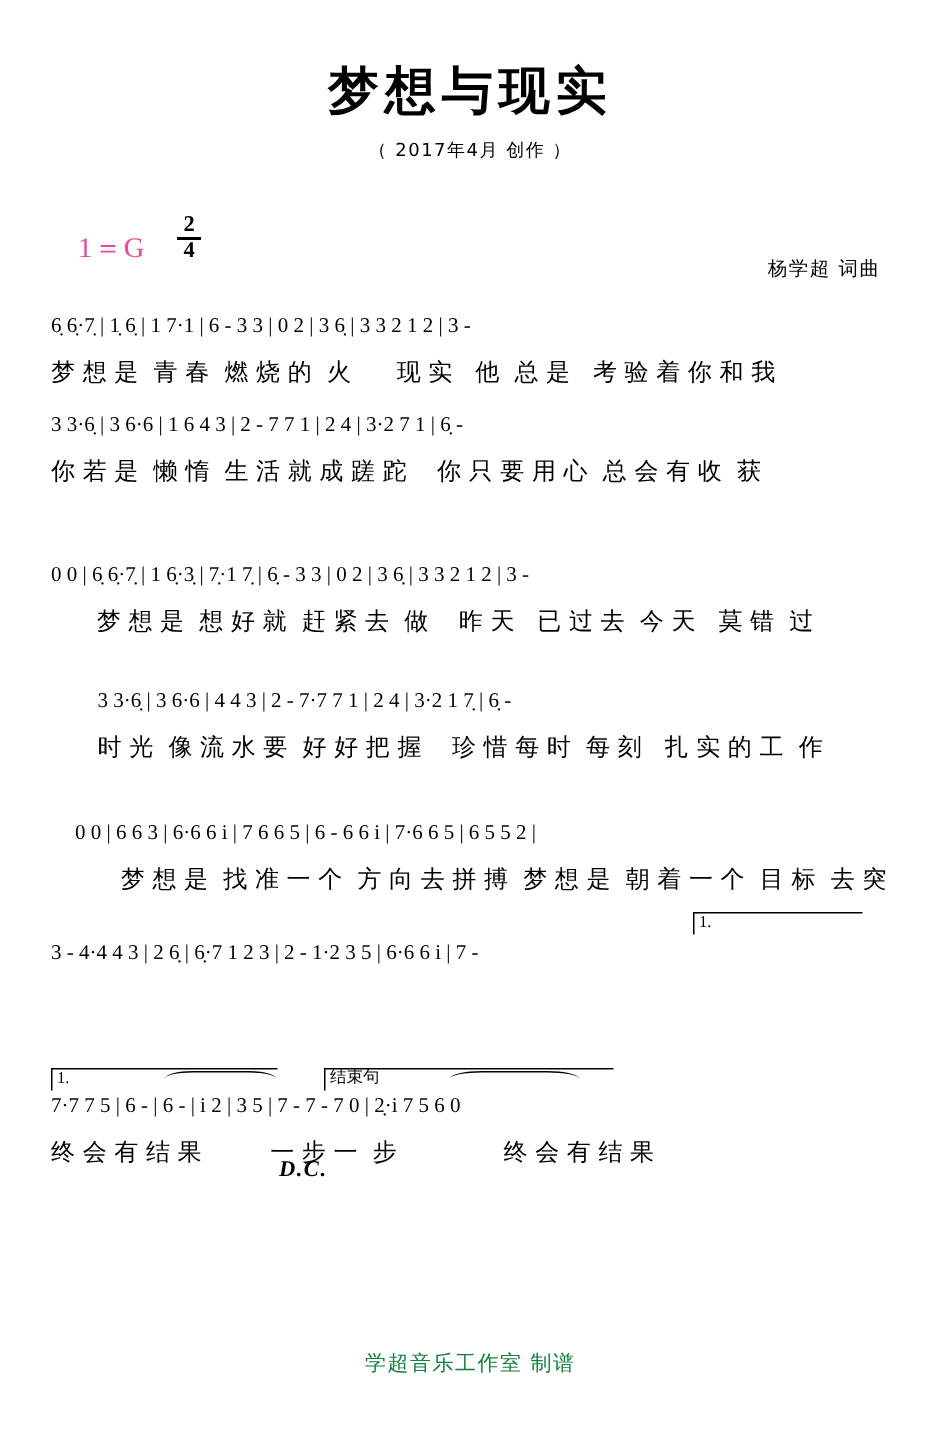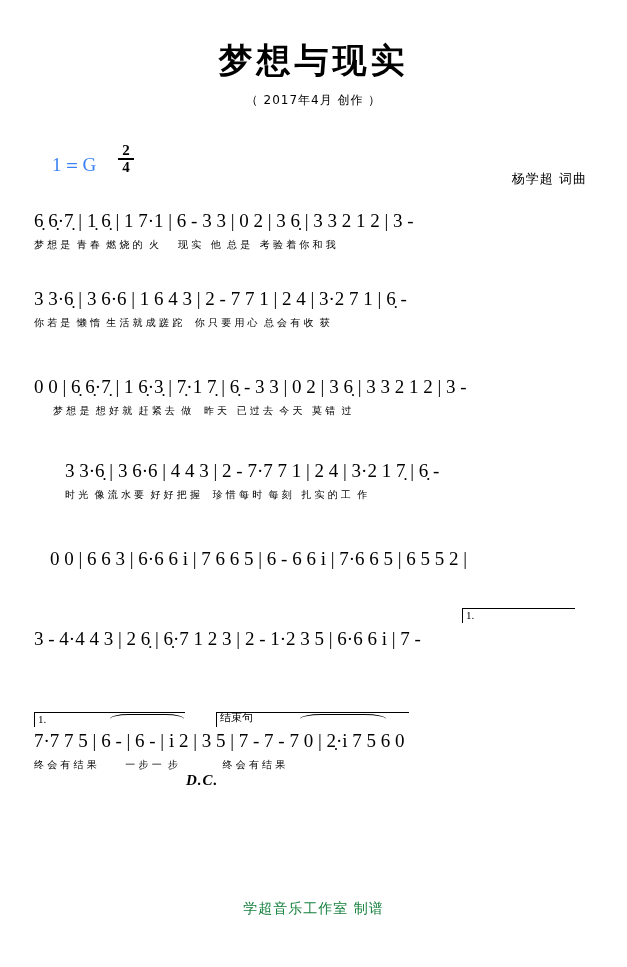--- a/index.html
+++ b/index.html
@@ -27,21 +27,21 @@
     text-align:center;
     font-family:"DejaVu Sans", sans-serif;
     font-size:12px;
     letter-spacing:1px;
     color:#000;
   }
   .keysig{
     position:absolute;top:152px;left:52px;
     font-family:"Liberation Serif", serif;
     font-size:19px;
-    color:#3b82f6;
+    color:#ec4899;
     letter-spacing:1px;
   }
   .meter{
     position:absolute;top:144px;left:118px;
     font-family:"Liberation Serif", serif;
     font-size:15px;
     font-weight:bold;
     text-align:center;
     line-height:13px;
     color:#000;
@@ -54,29 +54,29 @@
     font-family:"DejaVu Sans", sans-serif;
     font-size:13px;
     color:#000;
     letter-spacing:1px;
   }
 
   
   .system{position:absolute;left:34px;width:560px;}
   .notes{
     font-family:"Liberation Serif", serif;
-    font-size:19px;
+    font-size:14px;
     color:#000;
     white-space:pre;
     letter-spacing:0px;
     height:26px;
   }
   .lyrics{
     font-family:"DejaVu Sans", sans-serif;
-    font-size:10px;
+    font-size:16px;
     color:#000;
     white-space:pre;
     letter-spacing:0px;
     height:22px;
     margin-top:2px;
   }
   .slur{position:absolute;border-top:1.5px solid #000;border-radius:50%/100%;height:9px;width:60px;border-left:none;border-right:none;border-bottom:none;}
   .ending{position:absolute;border-left:1.5px solid #000;border-top:1.5px solid #000;height:14px;}
   .ending span{
     position:absolute;left:3px;top:0px;
@@ -123,37 +123,38 @@
     <span class="bar"></span>
     <span class="den">4</span>
   </div>
   <div class="composer">杨学超 词曲</div>
 
   <div class="system" style="top:210px;">
     <div class="notes">6̣ 6̣·7̣ | 1̣ 6̣ | 1 7·1 | 6 - 3 3 | 0 2 | 3 6̣ | 3 3 2 1 2 | 3 -</div>
     <div class="lyrics">梦 想 是  青 春  燃 烧 的  火      现 实   他  总 是   考 验 着 你 和 我</div>
   </div>
 
-  <div class="system" style="top:288px;">
+  <div class="system" style="top:276px;">
     <div class="notes">3 3·6̣ | 3 6·6 | 1 6 4 3 | 2 - 7 7 1 | 2 4 | 3·2 7 1 | 6̣ -</div>
     <div class="lyrics">你 若 是  懒 惰  生 活 就 成 蹉 跎    你 只 要 用 心  总 会 有 收  获</div>
   </div>
 
   <div class="system" style="top:376px;">
     <div class="notes">0 0 | 6̣ 6̣·7̣ | 1 6̣·3̣ | 7̣·1 7̣ | 6̣ - 3 3 | 0 2 | 3 6̣ | 3 3 2 1 2 | 3 -</div>
     <div class="lyrics">      梦 想 是  想 好 就  赶 紧 去  做    昨 天   已 过 去  今 天   莫 错  过</div>
   </div>
 
   <div class="system" style="top:460px;margin-left:31px;">
     <div class="notes">3 3·6̣ | 3 6·6 | 4 4 3 | 2 - 7·7 7 1 | 2 4 | 3·2 1 7̣ | 6̣ -</div>
     <div class="lyrics">时 光  像 流 水 要  好 好 把 握    珍 惜 每 时  每 刻   扎 实 的 工  作</div>
   </div>
 
   <div class="system" style="top:548px;margin-left:16px;">
     <div class="notes">0 0 | 6 6 3 | 6·6 6 i | 7 6 6 5 | 6 - 6 6 i | 7·6 6 5 | 6 5 5 2 |</div>
+    <div class="lyrics">      梦 想 是  找 准 一 个  方 向 去 拼 搏  梦 想 是  朝 着 一 个  目 标  去 突</div>
   </div>
 
   <div class="ending" style="left:462px;top:608px;width:112px;">
     <span>1.</span>
   </div>
 
   <div class="system" style="top:628px;">
     <div class="notes">3 - 4·4 4 3 | 2 6̣ | 6̣·7 1 2 3 | 2 - 1·2 3 5 | 6·6 6 i | 7 -</div>
   </div>
 

